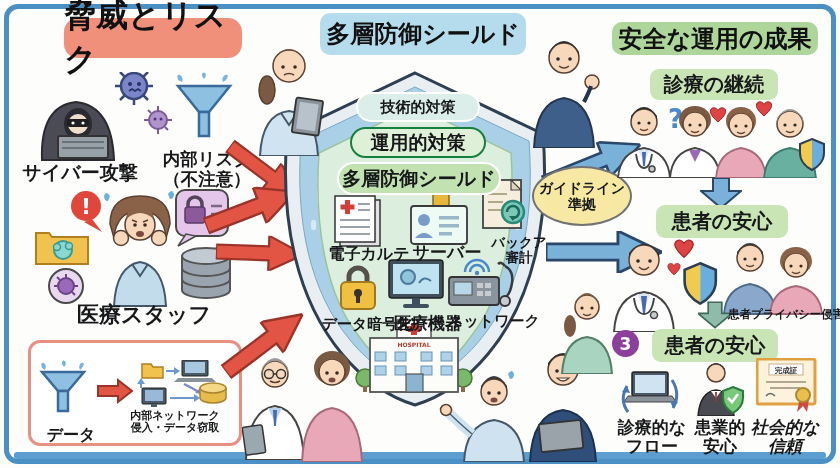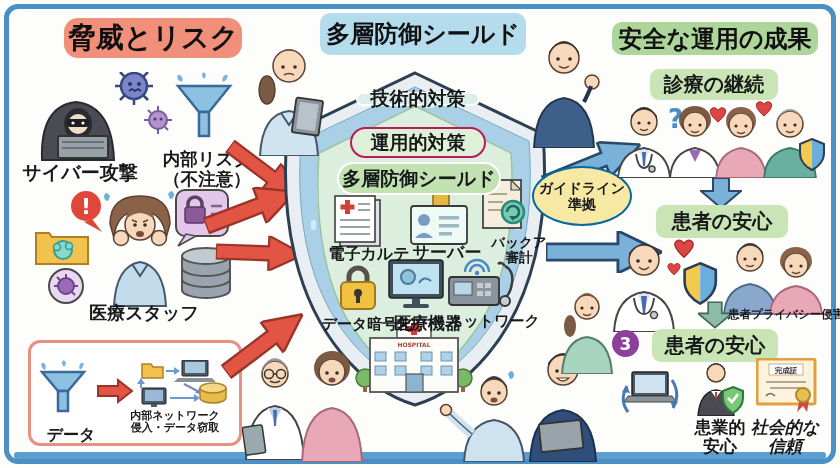--- a/index.html
+++ b/index.html
@@ -19,21 +19,21 @@
   .rot{transform-origin:left center;}
 </style>
 </head>
 <body>
 
 <div id="stage">
 
   <div class="abs" style="left:4px;top:4px;width:832px;height:460px;border:5px solid #4a90c4;border-radius:14px;"></div>
   <div class="abs" style="left:14px;bottom:9px;width:812px;height:7px;background:#5b9ecf;border-radius:3px;"></div>
 
-  <div class="titlebox" style="left:64px;top:18px;width:178px;height:40px;background:#f0907a;border-radius:14px;font-size:28px;">脅威とリスク</div>
+  <div class="titlebox" style="left:64px;top:18px;width:178px;height:40px;background:#f0907a;border-radius:14px;font-size:32px;">脅威とリスク</div>
 
   <svg class="abs" style="left:38px;top:72px;" width="196" height="92" viewBox="0 0 196 92">
     <g>
       <path d="M4,88 Q2,34 38,30 Q74,34 76,88 Z" fill="#4b4b55" stroke="#2a2a30" stroke-width="2"></path>
       <ellipse cx="40" cy="52" rx="14" ry="16" fill="#2a2a30"></ellipse>
       <circle cx="40" cy="52" r="10" fill="#f0dfc8"></circle>
       <rect x="29" y="47" width="22" height="8" rx="3" fill="#1d1d22"></rect>
       <circle cx="35" cy="51" r="1.6" fill="#fff"></circle>
         <circle cx="45" cy="51" r="1.6" fill="#fff"></circle>
       <rect x="20" y="64" width="50" height="22" rx="2" fill="#98a0a8" stroke="#333" stroke-width="2"></rect>
@@ -129,21 +129,21 @@
       <line x1="35" y1="24" x2="46" y2="24" stroke="#7a6a80" stroke-width="2.5"></line>
       <line x1="35" y1="32" x2="43" y2="32" stroke="#7a6a80" stroke-width="2.5"></line>
     </g>
     <g transform="translate(148,62)">
       <path d="M0,8 L0,42 A24,8 0 0 0 48,42 L48,8" fill="#9aa4ae" stroke="#555" stroke-width="2"></path>
       <path d="M0,20 A24,8 0 0 0 48,20" fill="none" stroke="#555" stroke-width="2"></path>
       <path d="M0,31 A24,8 0 0 0 48,31" fill="none" stroke="#555" stroke-width="2"></path>
       <ellipse cx="24" cy="8" rx="24" ry="8" fill="#c2cad2" stroke="#555" stroke-width="2"></ellipse>
     </g>
   </svg>
-  <div class="lbl" style="left:76px;top:303px;width:136px;font-size:18px;text-align:center;">医療スタッフ</div>
+  <div class="lbl" style="left:76px;top:303px;width:136px;font-size:22px;text-align:center;">医療スタッフ</div>
 
   <div class="abs" style="left:28px;top:340px;width:214px;height:106px;border:3px solid #e89183;border-radius:12px;background:#fff;"></div>
   <svg class="abs" style="left:36px;top:360px;" width="200" height="64" viewBox="0 0 200 64">
     <g transform="translate(6,4)">
       <path d="M0,4 Q-2,-2 2,-1 Q5,2 3,6 Z" fill="#7ab4de"></path>
       <path d="M40,4 Q44,-2 39,-1 Q36,2 38,6 Z" fill="#7ab4de"></path>
       <path d="M20,0 Q20,-5 23,-3 Q25,0 22,3 Z" fill="#7ab4de"></path>
       <polygon points="0,8 42,8 26,27 16,27" fill="#8ec0e2" stroke="#3a6a9a" stroke-width="2.5"></polygon>
       <rect x="16" y="27" width="10" height="20" fill="#8ec0e2" stroke="#3a6a9a" stroke-width="2.5"></rect>
     </g>
@@ -280,22 +280,22 @@
           <rect x="78" y="32" width="11" height="9"></rect>
         <rect x="12" y="46" width="11" height="9"></rect>
           <rect x="32" y="46" width="11" height="9"></rect>
         <rect x="58" y="46" width="11" height="9"></rect>
           <rect x="78" y="46" width="11" height="9"></rect>
       </g>
       <rect x="43" y="54" width="17" height="18" fill="#8ab4d0" stroke="#555" stroke-width="1.2"></rect>
     </g>
   </svg>
 
-  <div class="pill" style="left:356px;top:92px;width:124px;height:14px;background:#dceeea;border:2px solid #fff;border-radius:15px;font-size:19px;">技術的対策</div>
-  <div class="pill" style="left:350px;top:127px;width:136px;height:31px;background:#dff0d8;border:2px solid #be185d;border-radius:16px;font-size:19px;">運用的対策</div>
+  <div class="pill" style="left:356px;top:92px;width:124px;height:30px;background:#dceeea;border:2px solid #fff;border-radius:15px;font-size:15px;">技術的対策</div>
+  <div class="pill" style="left:350px;top:127px;width:136px;height:31px;background:#dff0d8;border:2px solid #15803d;border-radius:16px;font-size:19px;">運用的対策</div>
   <div class="pill" style="left:337px;top:162px;width:164px;height:33px;background:#c2e2b2;border:2px solid #fff;border-radius:17px;font-size:19px;">多層防御シールド</div>
 
   <div class="lbl" style="left:405px;top:243px;width:84px;font-size:17px;">サーバー</div>
   <div class="lbl" style="left:318px;top:245px;width:102px;font-size:16px;">電子カルテ</div>
   <div class="lbl" style="left:483px;top:235px;width:72px;font-size:13.5px;">バックア
 審計</div>
   <div class="lbl" style="left:384px;top:314px;width:88px;font-size:17px;">医療機器</div>
   <div class="lbl" style="left:314px;top:316px;width:106px;font-size:15px;">データ暗号化</div>
   <div class="lbl" style="left:448px;top:313px;width:92px;font-size:15px;">ネットワーク</div>
 
@@ -378,21 +378,21 @@
     <path d="M25,30 Q29,33 33,30" fill="none" stroke="#5a4032" stroke-width="1.4"></path>
     <path d="M4,90 Q6,56 29,53 Q52,56 54,90 Z" fill="#a8d4c0" stroke="#56806c" stroke-width="2"></path>
   </svg>
 
   <svg class="abs rot" style="left:544px;top:165px;transform:rotate(-22deg);" width="104" height="37" viewBox="0 0 100 36" preserveAspectRatio="none">
     <polygon points="0,11 62,11 62,0 100,18 62,36 62,25 0,25" fill="#79b1d9" stroke="#29486b" stroke-width="2.5"></polygon>
     </svg>
   <svg class="abs rot" style="left:546px;top:231px;" width="116" height="42" viewBox="0 0 100 36" preserveAspectRatio="none">
     <polygon points="0,11 62,11 62,0 100,18 62,36 62,25 0,25" fill="#79b1d9" stroke="#29486b" stroke-width="2.5"></polygon>
     </svg>
-  <div class="pill" style="left:532px;top:166px;width:100px;height:60px;background:#f7e9a4;border:2px solid #0369a1;border-radius:50%;
+  <div class="pill" style="left:532px;top:166px;width:100px;height:60px;background:#f7e9a4;border:2px solid #737373;border-radius:50%;
               font-size:14px;text-align:center;white-space:pre-line;line-height:1.15;">ガイドライン
 準拠</div>
 
   <div class="titlebox" style="left:612px;top:22px;width:206px;height:33px;background:#aed69a;border-radius:10px;font-size:24px;">安全な運用の成果</div>
   <div class="pill" style="left:650px;top:69px;width:128px;height:31px;background:#c9e5b5;border-radius:9px;font-size:20px;">診療の継続</div>
 
   <svg class="abs" style="left:612px;top:100px;" width="218" height="78" viewBox="0 0 218 78">
     <g transform="translate(6,0)">
       <circle cx="26" cy="22" r="13" fill="#f8d8ba" stroke="#5a4032" stroke-width="1.5"></circle>
       <path d="M13,22 A13,13 0 0 1 39,22 L39,16 Q33,7 26,7 Q19,7 13,16 Z" fill="#2e2e30"></path>
@@ -519,18 +519,20 @@
     <rect x="1" y="1" width="58" height="45" rx="2" fill="#fdf3dc" stroke="#e0a040" stroke-width="3"></rect>
     <rect x="13" y="6" width="34" height="11" fill="#fff" stroke="#c8b088" stroke-width="1"></rect>
     <text x="30" y="14.5" text-anchor="middle" font-size="7.5" font-weight="bold" fill="#333">完成証</text>
     <line x1="10" y1="24" x2="50" y2="24" stroke="#b0a890" stroke-width="2"></line>
     <line x1="14" y1="30" x2="44" y2="30" stroke="#b0a890" stroke-width="2"></line>
     <path d="M10,38 q4,-5 9,0" fill="none" stroke="#666" stroke-width="1.5"></path>
     <polygon points="44,40 41,54 47,48 51,54 53,41" fill="#cc4840"></polygon>
     <circle cx="47" cy="37" r="7" fill="#e8c050" stroke="#b08830" stroke-width="2"></circle>
   </svg>
 
+  <div class="lbl" style="left:604px;top:418px;width:96px;font-size:17px;">診療的な
+フロー</div>
   <div class="lbl" style="left:690px;top:418px;width:60px;font-size:17px;">患業的
 安心</div>
   <div class="lbl" style="left:748px;top:418px;width:74px;font-size:17px;font-style:italic;">社会的な
 信頼</div>
 
 </div>
 
 </body></html>

